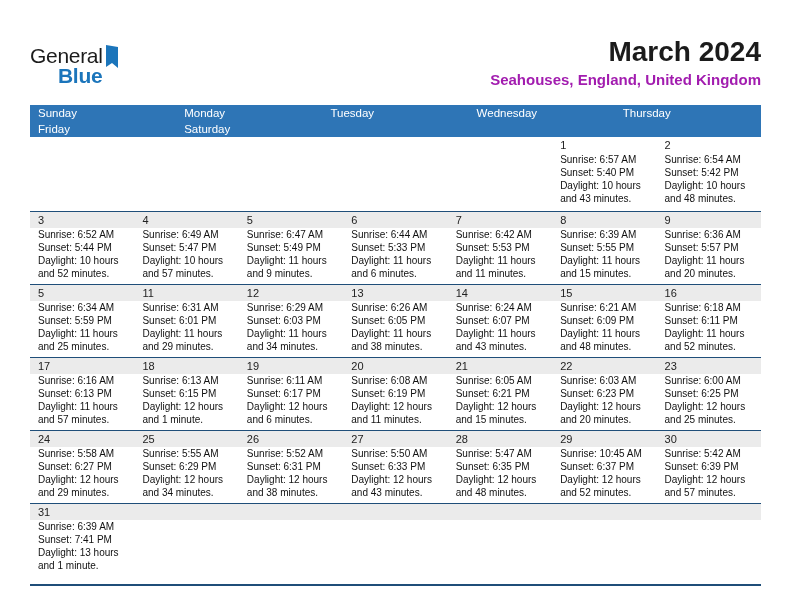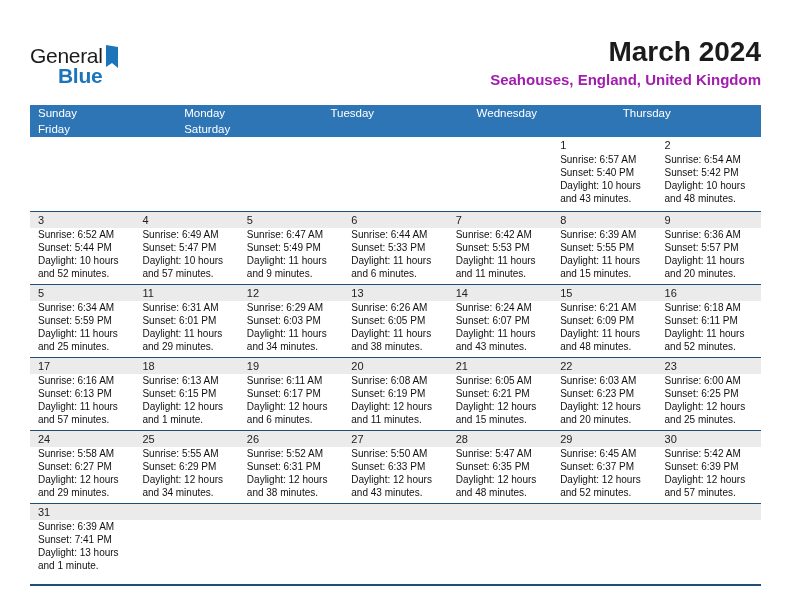--- a/index.html
+++ b/index.html
@@ -359,21 +359,21 @@
             <div class="lines">
               <div class="ln">Sunrise: 5:47 AM</div>
               <div class="ln">Sunset: 6:35 PM</div>
               <div class="ln">Daylight: 12 hours</div>
               <div class="ln">and 48 minutes.</div>
             </div>
           </div>
           <div class="cell">
             <div class="numband"><span>29</span></div>
             <div class="lines">
-              <div class="ln">Sunrise: 6:45 AM</div>
+              <div class="ln">Sunrise: 10:45 AM</div>
               <div class="ln">Sunset: 6:37 PM</div>
               <div class="ln">Daylight: 12 hours</div>
               <div class="ln">and 52 minutes.</div>
             </div>
           </div>
           <div class="cell">
             <div class="numband"><span>30</span></div>
             <div class="lines">
               <div class="ln">Sunrise: 5:42 AM</div>
               <div class="ln">Sunset: 6:39 PM</div>

